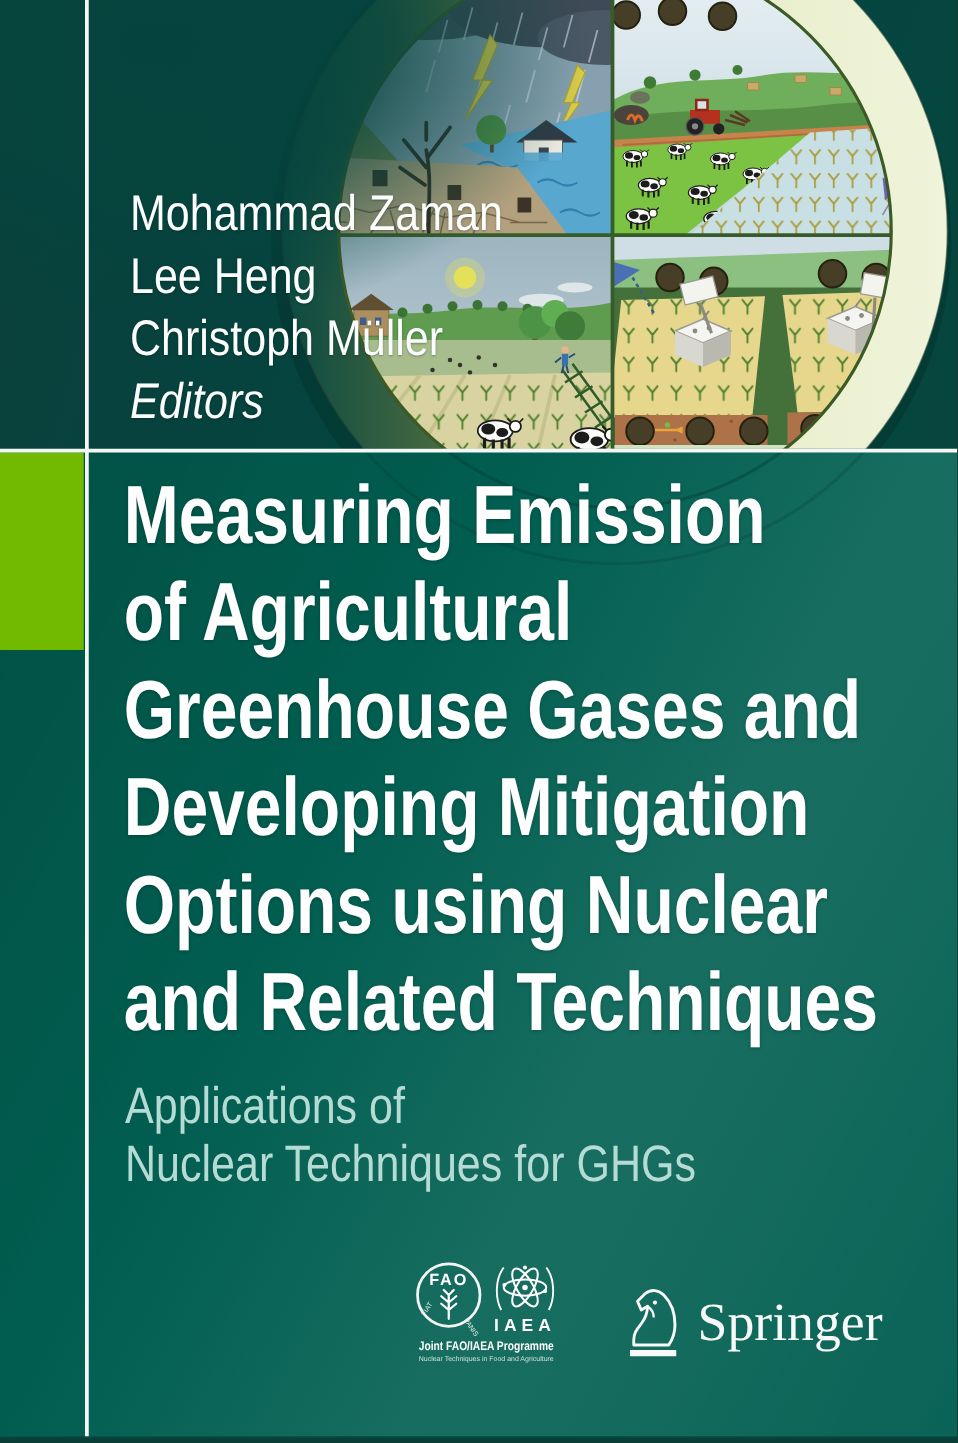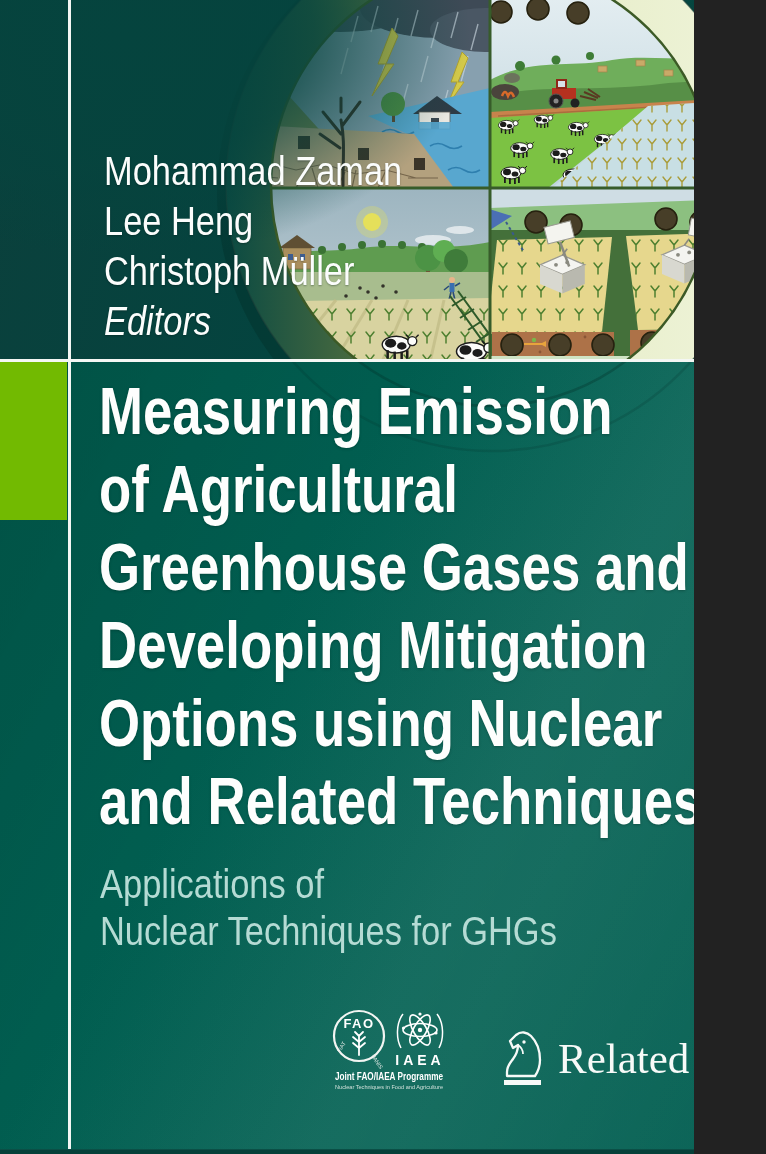--- a/index.html
+++ b/index.html
@@ -1,17 +1,17 @@
 <!DOCTYPE html>
 <html><head>
 <meta charset="utf-8">
 <style>
   html,body{margin:0;padding:0;background:#222;}
   .cover{
-    position:relative;width:694px;height:1154px;overflow:hidden;
+    position:relative;width:766px;height:1154px;overflow:hidden;
     font-family:"Liberation Sans",sans-serif;
     background:#016052;
   }
   
   .top-band{
     position:absolute;left:0;top:0;width:766px;height:359px;overflow:hidden;
     background:linear-gradient(105deg,#0b403c 0%,#024540 55%,#06463f 100%);
   }
   .main-band{
     position:absolute;left:0;top:362px;width:766px;height:787px;
@@ -449,17 +449,17 @@
     <text class="svgtxt" x="64" y="83" text-anchor="middle" font-size="5.6" fill="#cfe0da" textLength="108" lengthAdjust="spacingAndGlyphs">Nuclear Techniques in Food and Agriculture</text>
   </svg>
 
   <div class="springer">
     <svg width="46" height="58" viewBox="0 0 46 58">
       <path d="M9,46 L9,42 C9,36 12,33 15,29 C18,25 20,20 20,15 L15,18 L12,11 L18,5 C23,1 29,2 33,6 C39,12 42,20 42,30 C42,38 39,43 37,46 Z" fill="none" stroke="#f7faf8" stroke-width="2.3" stroke-linejoin="round"></path>
       <path d="M20,15 C23,17 25,20 25,24" fill="none" stroke="#f7faf8" stroke-width="1.8"></path>
       <circle cx="26" cy="12" r="1.7" fill="#f7faf8"></circle>
       <rect x="6" y="50" width="37" height="5" fill="#f7faf8"></rect>
     </svg>
-    <span class="word">Related</span>
+    <span class="word">Springer</span>
   </div>
 
   <div class="bottom-strip"></div>
 </div>
 
 </body></html>

